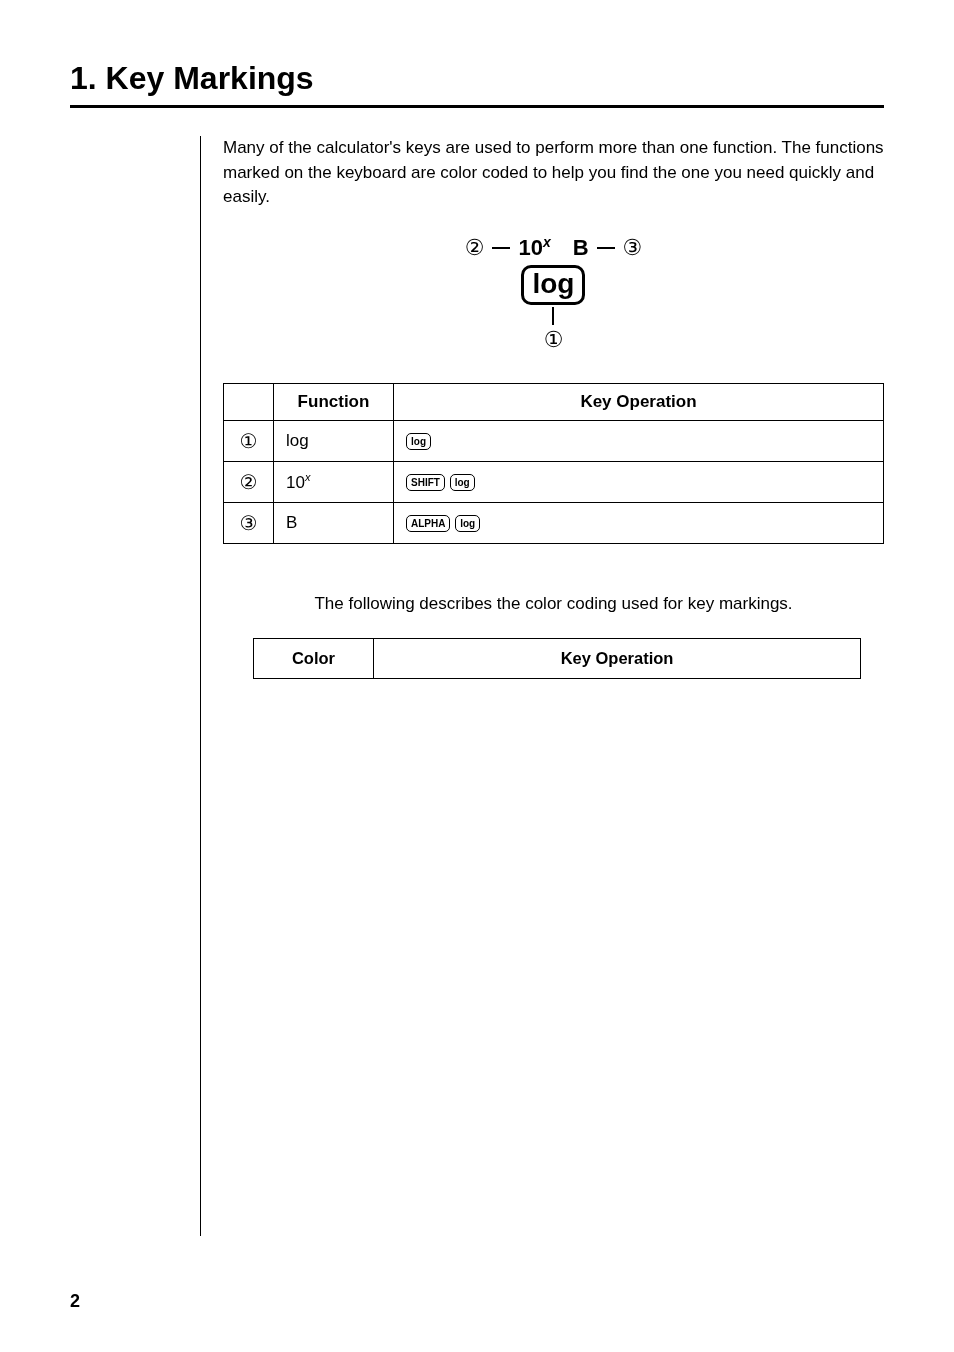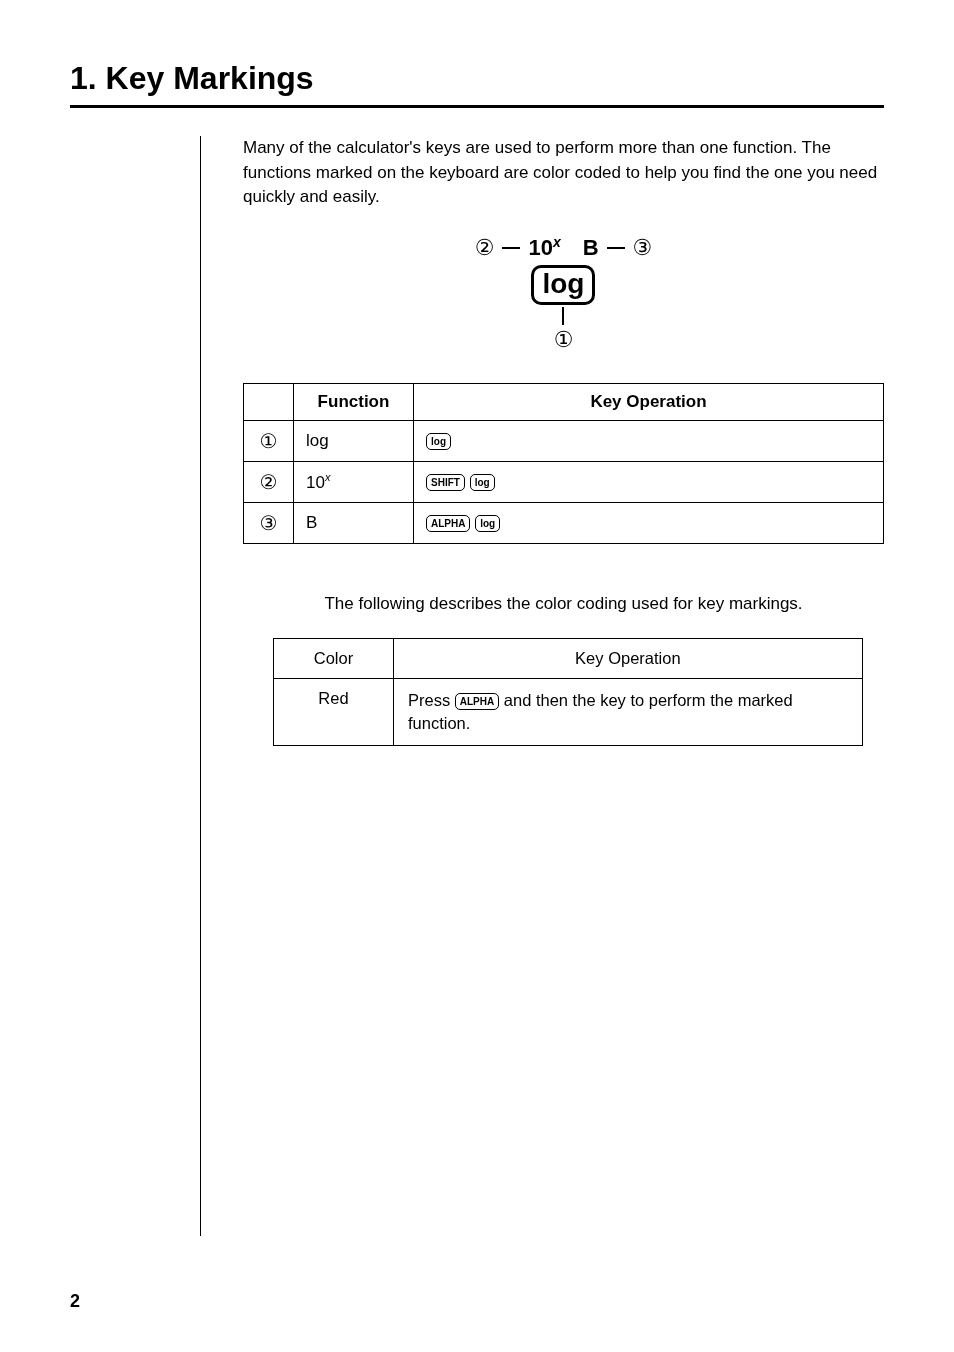--- a/index.html
+++ b/index.html
@@ -22,21 +22,21 @@
       margin-bottom: 8px;
     }
     .title-rule {
       border: none;
       border-top: 3px solid #000;
       margin-bottom: 28px;
     }
     .content {
       margin-left: 130px;
       border-left: 1px solid #000;
-      padding-left: 42px;
+      padding-left: 22px;
       min-height: 1100px;
     }
     .intro {
       font-size: 17px;
       line-height: 1.45;
       margin-bottom: 24px;
     }
     .key-diagram {
       display: flex;
       justify-content: center;
@@ -145,21 +145,21 @@
       width: 92%;
       margin-left: 30px;
     }
     .color-table th, .color-table td {
       border: 1px solid #000;
       padding: 10px 14px;
       font-size: 16.5px;
       vertical-align: top;
     }
     .color-table th {
-      font-weight: normal;
+      font-weight: bold;
       text-align: center;
     }
     .color-table .col-color {
       width: 120px;
       text-align: center;
     }
     .color-table td.desc {
       line-height: 1.4;
     }
     .page-num {
@@ -237,24 +237,18 @@
   <p class="follow-text">The following describes the color coding used for key markings.</p>
 
   <table class="color-table">
     <thead>
       <tr>
         <th class="col-color">Color</th>
         <th>Key Operation</th>
       </tr>
     </thead>
     <tbody>
-      <tr>
-        <td class="col-color">Red</td>
-        <td class="desc">
-          <span>Press </span><span class="key-badge">ALPHA</span><span> and then the key to perform the marked function.</span>
-        </td>
-      </tr>
     </tbody>
   </table>
 
 </div>
 
 <div class="page-num">2</div>
 
 </body></html>

